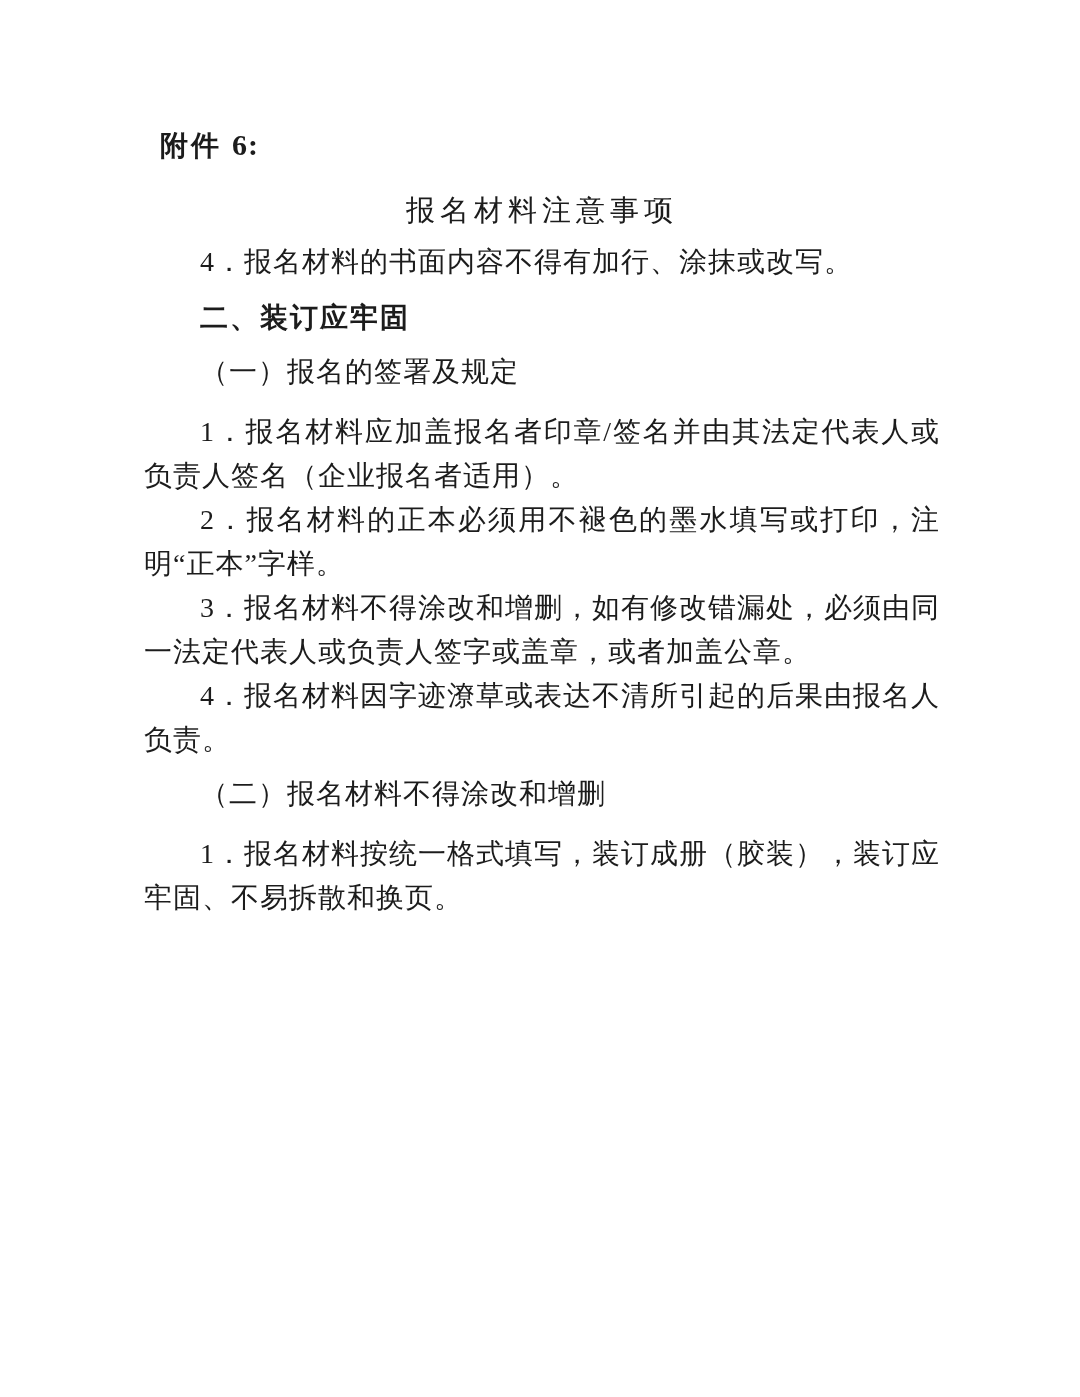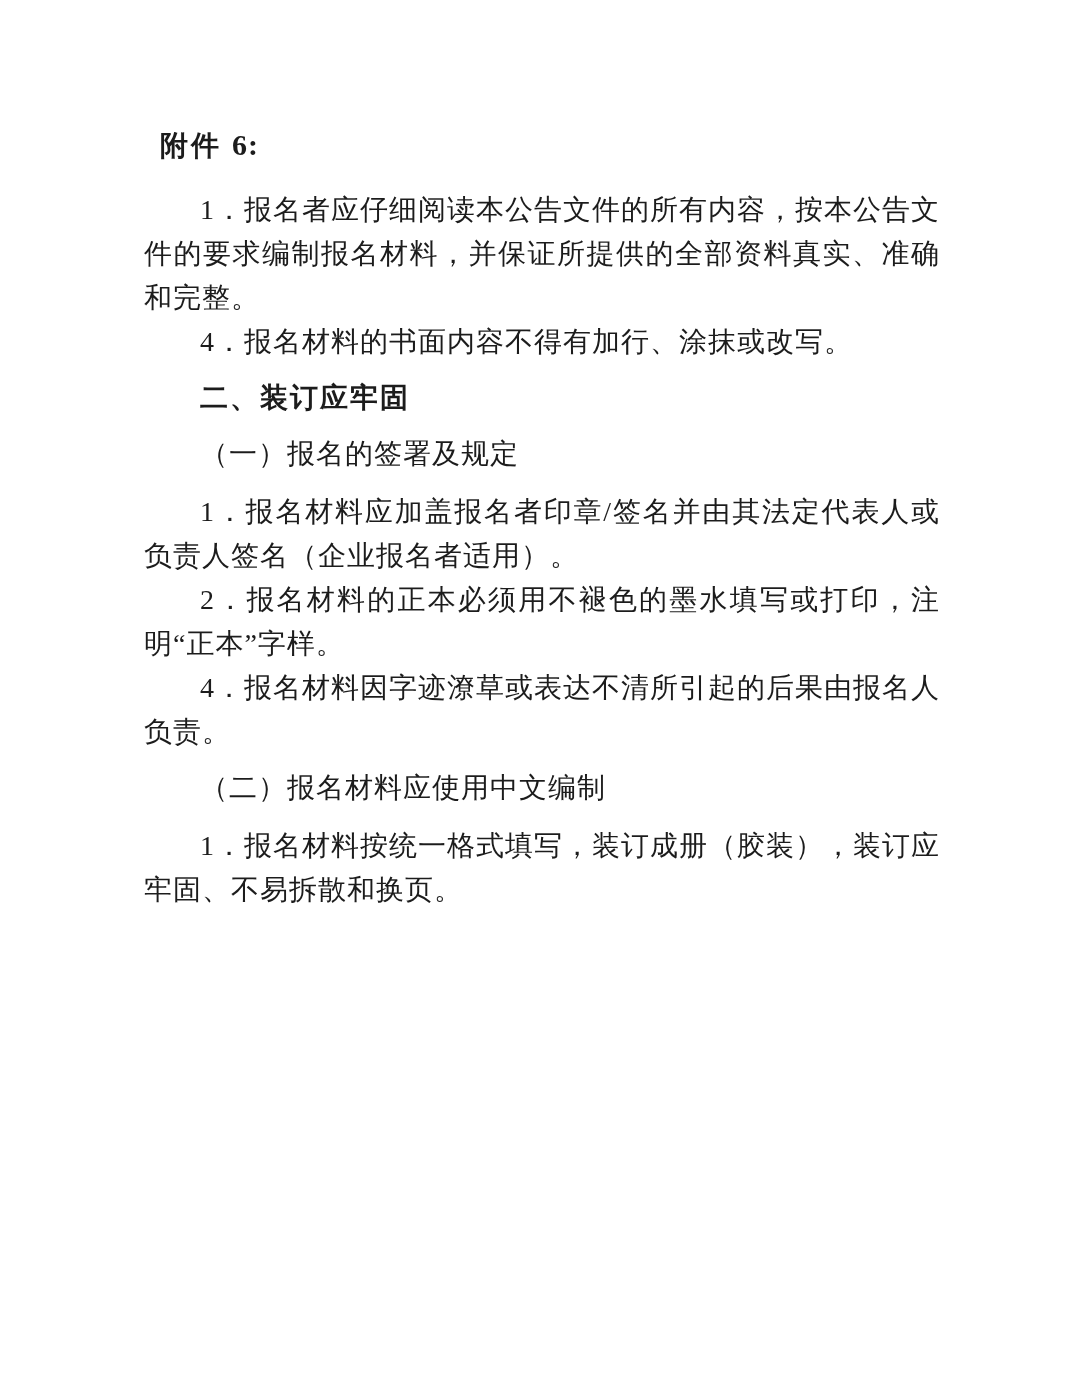--- a/index.html
+++ b/index.html
@@ -41,45 +41,47 @@
   .sec-heading {
     font-weight: bold;
     text-indent: 2em;
     margin: 12px 0 10px 0;
     letter-spacing: 2px;
   }
   .sub-heading {
     text-indent: 2em;
     margin: 12px 0 14px 0;
     letter-spacing: 1px;
+    font-family: Liberation Mono, monospace;
   }
   .para {
     margin: 0;
     text-indent: 2em;
     text-align: justify;
     letter-spacing: 1px;
   }
 </style>
 </head>
 <body>
 
 <div class="page">
 
   <p class="attach"><span>附件</span><span class="num">6:</span></p>
 
+  <div class="doc-title">报名材料注意事项</div>
 
 
-  <p class="para">1．报名者应仔细阅读本公告文件的所有内容，按本公告文件的要求编制报名材料，并保证所提供的全部资料真实、准确和完整。</p>
   <p class="para">4．报名材料的书面内容不得有加行、涂抹或改写。</p>
 
   <div class="sec-heading">二、装订应牢固</div>
 
   <div class="sub-heading">（一）报名的签署及规定</div>
 
   <p class="para">1．报名材料应加盖报名者印章/签名并由其法定代表人或负责人签名（企业报名者适用）。</p>
   <p class="para">2．报名材料的正本必须用不褪色的墨水填写或打印，注明“正本”字样。</p>
+  <p class="para">3．报名材料不得涂改和增删，如有修改错漏处，必须由同一法定代表人或负责人签字或盖章，或者加盖公章。</p>
   <p class="para">4．报名材料因字迹潦草或表达不清所引起的后果由报名人负责。</p>
 
-  <div class="sub-heading">（二）报名材料应使用中文编制</div>
+  <div class="sub-heading">（二）报名材料不得涂改和增删</div>
 
   <p class="para">1．报名材料按统一格式填写，装订成册（胶装），装订应牢固、不易拆散和换页。</p>
 
 </div>
 
 </body></html>

